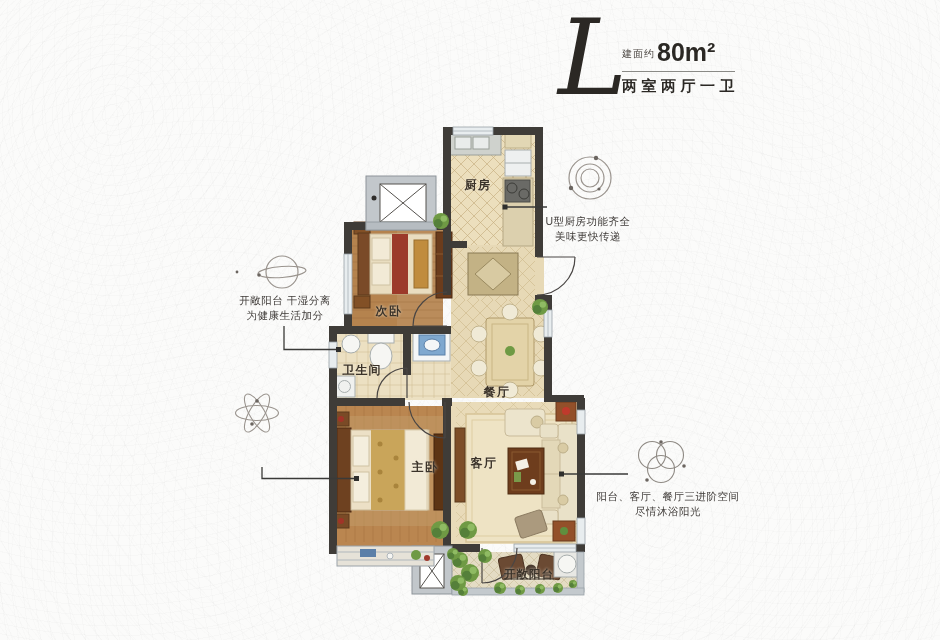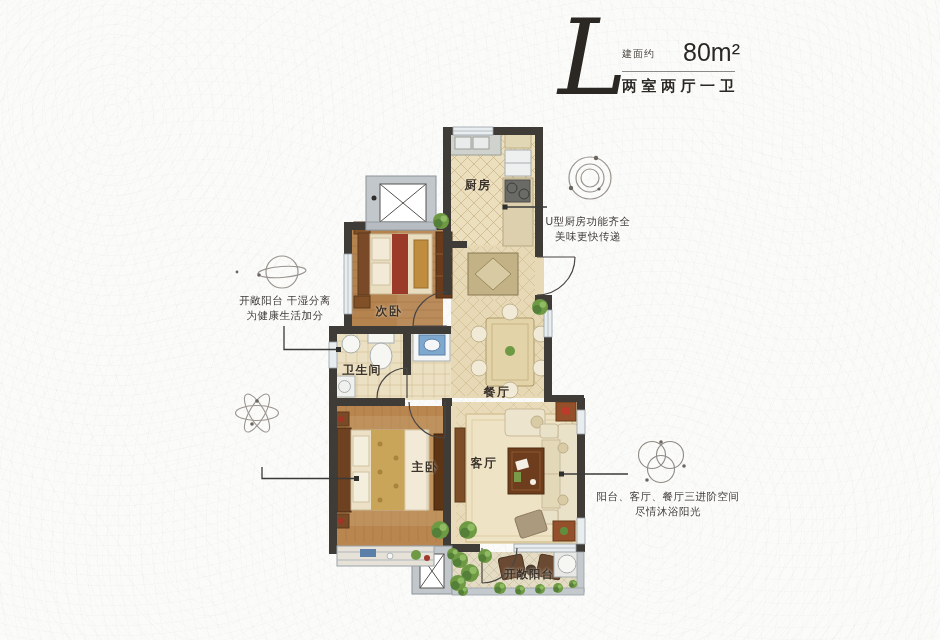--- a/index.html
+++ b/index.html
@@ -11,21 +11,21 @@
       repeating-radial-gradient(circle at 85% 8%,  rgba(60,60,60,.015) 0 1px, transparent 1px 12px),
       repeating-radial-gradient(circle at 70% 82%, rgba(60,60,60,.018) 0 1px, transparent 1px 11px),
       repeating-radial-gradient(circle at 22% 88%, rgba(60,60,60,.015) 0 1px, transparent 1px 13px),
       repeating-radial-gradient(circle at 50% 45%, rgba(60,60,60,.012) 0 1px, transparent 1px 14px);}
   .plan-svg{position:absolute;left:0;top:0;}
   .abs{position:absolute;white-space:nowrap;}
   .plan-letter{left:558px;top:6px;font-family:"DejaVu Serif",serif;font-style:italic;
     font-size:104px;line-height:1;color:#2b2824;}
   .area-row{left:622px;top:40px;display:flex;align-items:flex-end;color:#2b2824;}
   .area-prefix{font-size:10px;color:#4a4540;margin-bottom:4px;margin-right:2px;letter-spacing:1px;}
-  .area-value{font-size:25px;font-weight:400;line-height:1;margin-left:26px;}
+  .area-value{font-size:25px;font-weight:700;line-height:1;}
   .hdr-divider{left:622px;top:71px;width:113px;height:1px;background:#8a8a86;}
   .layout-text{left:622px;top:77px;font-size:15px;font-weight:bold;letter-spacing:4.5px;color:#2b2824;}
   .room-label{font-size:12px;font-weight:bold;color:#3b332a;letter-spacing:1.5px;
     transform:translate(-50%,-50%);text-shadow:0 0 3px rgba(245,238,220,.8);}
   .note{transform:translateX(-50%);text-align:center;font-size:10.5px;line-height:15px;
     color:#3f3b38;letter-spacing:.5px;}
 </style>
 </head>
 <body>
 
@@ -507,21 +507,21 @@
   </div>
   <div class="abs hdr-divider"></div>
   <div class="abs layout-text">两室两厅一卫</div>
 
   <div class="abs room-label" style="left:478px;top:185px;">厨房</div>
   <div class="abs room-label" style="left:389px;top:311px;">次卧</div>
   <div class="abs room-label" style="left:362px;top:370px;letter-spacing:1px;">卫生间</div>
   <div class="abs room-label" style="left:497px;top:392px;text-align:right;">餐厅</div>
   <div class="abs room-label" style="left:425px;top:467px;">主卧</div>
   <div class="abs room-label" style="left:484px;top:463px;">客厅</div>
-  <div class="abs room-label" style="left:529px;top:574px;font-size:11.5px;letter-spacing:1px;">开敞阳台</div>
+  <div class="abs room-label" style="left:529px;top:574px;font-size:11.5px;letter-spacing:1px;text-decoration:underline;">开敞阳台</div>
 
   <div class="abs note" style="left:588px;top:214px;">
     <div>U型厨房功能齐全</div>
     <div>美味更快传递</div>
   </div>
   <div class="abs note" style="left:285px;top:293px;">
     <div>开敞阳台 干湿分离</div>
     <div>为健康生活加分</div>
   </div>
   <div class="abs note" style="left:668px;top:489px;">

